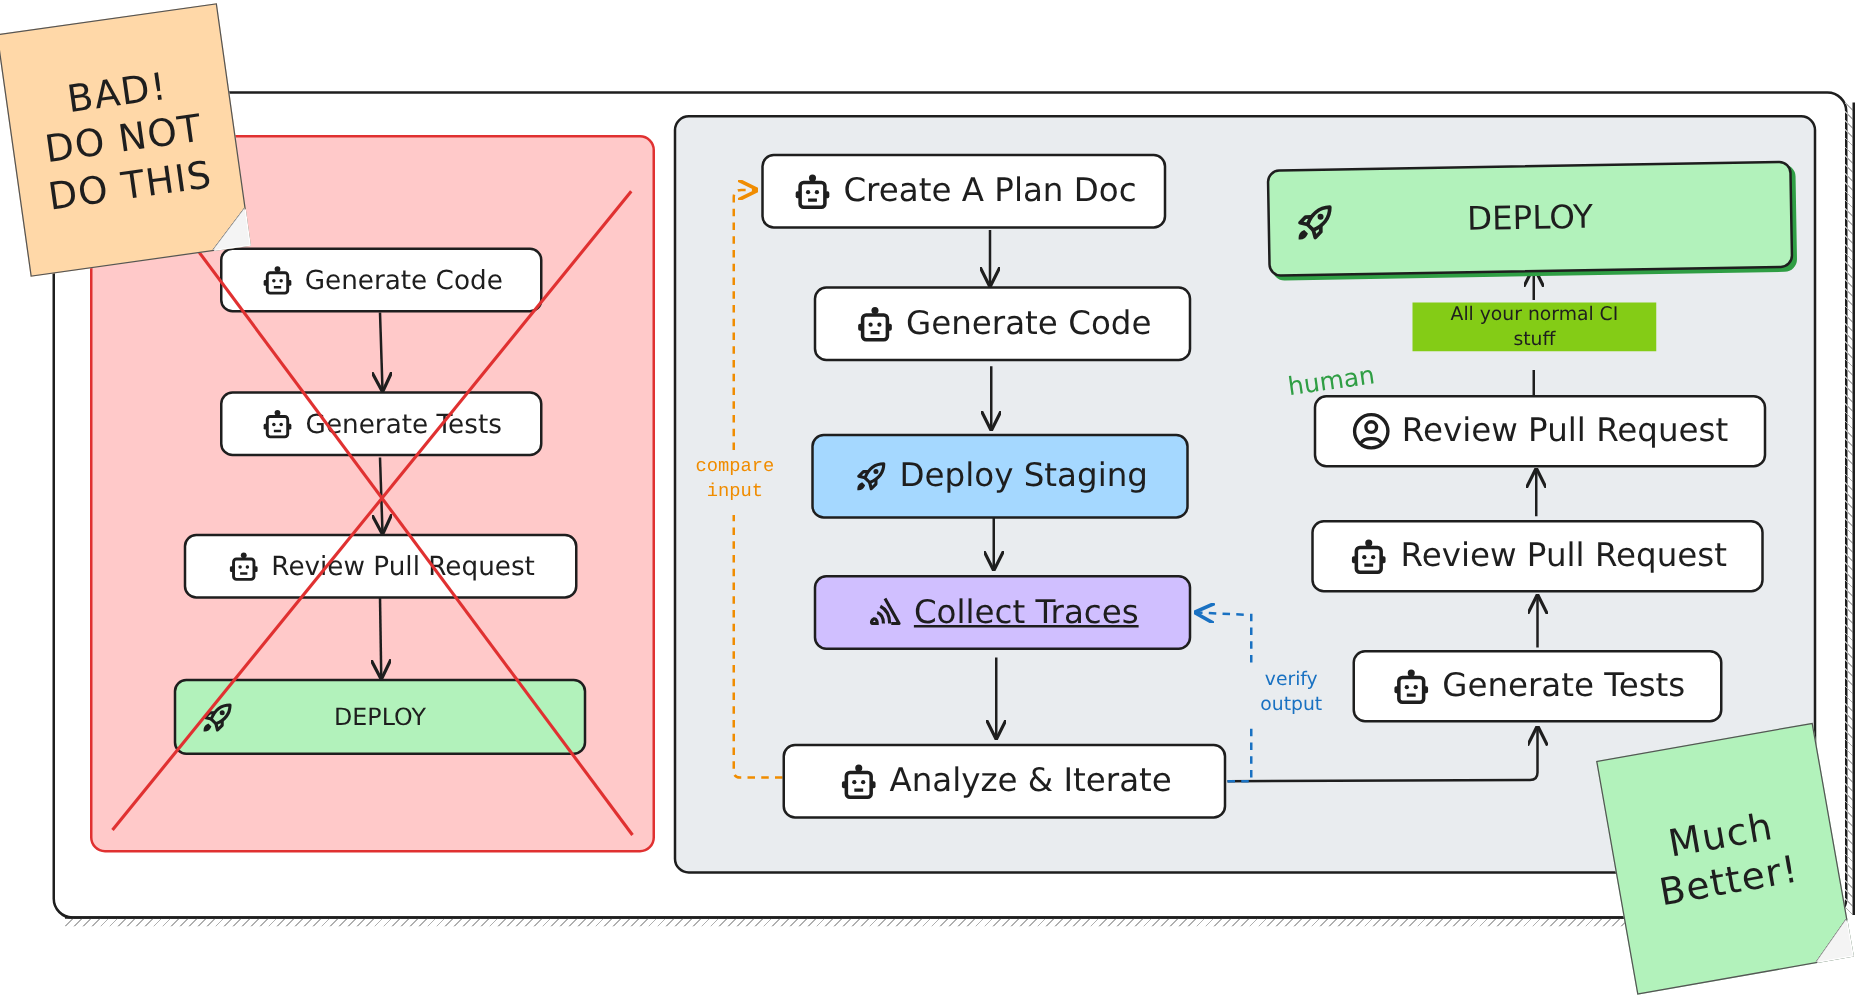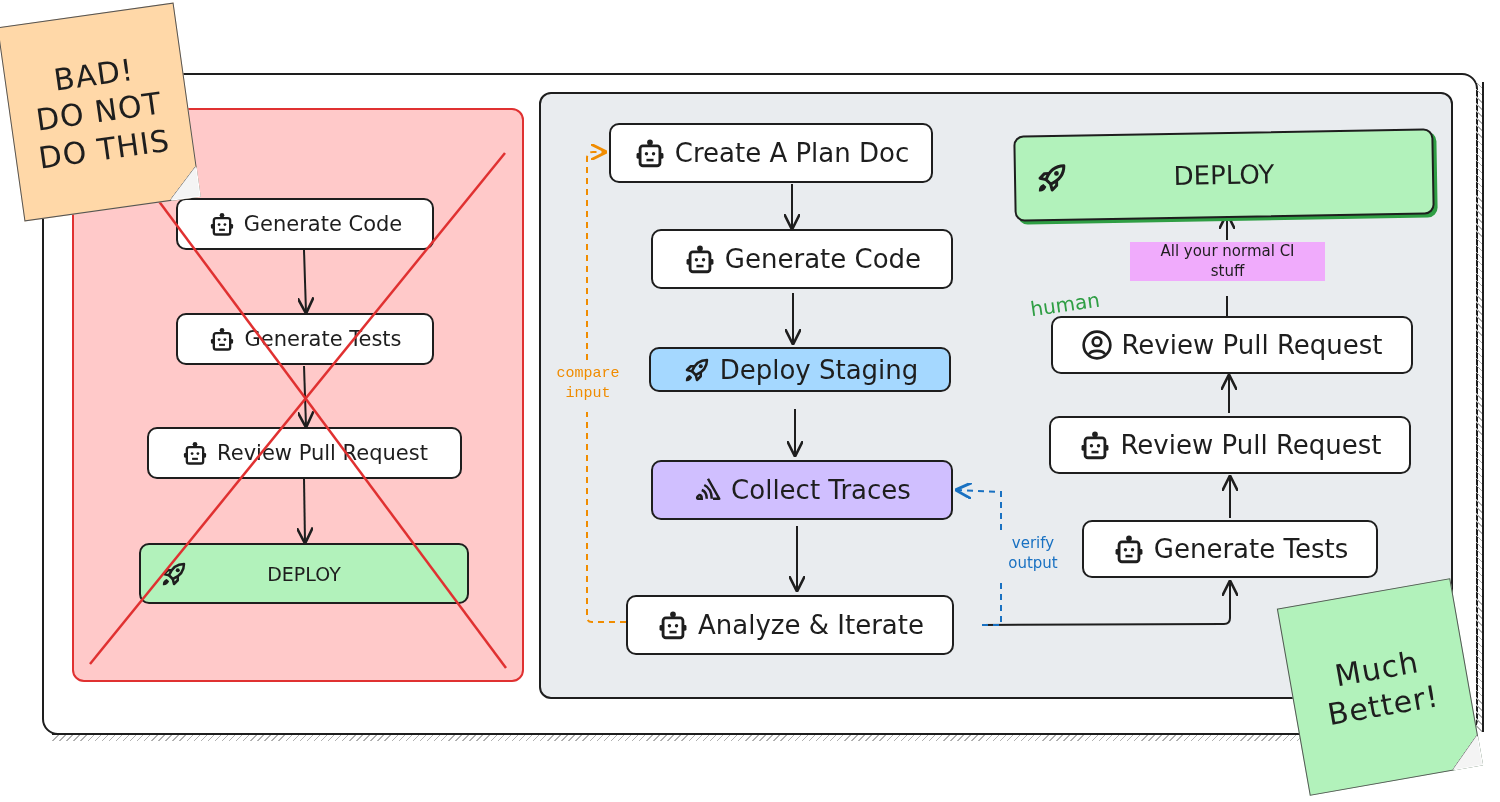--- a/index.html
+++ b/index.html
@@ -171,37 +171,37 @@
   <span class="lbl">Create A Plan Doc</span>
 </div>
 <div class="node big" style="left:651px;top:229px;width:302px;height:60px;">
   <span class="icon">
       <svg width="34" height="34">
         <use href="#robot"></use>
       </svg>
     </span>
   <span class="lbl">Generate Code</span>
 </div>
-<div class="node big blue" style="left:649px;top:347px;width:302px;height:45px;">
+<div class="node big blue" style="left:649px;top:347px;width:302px;height:68px;">
   <span class="icon">
       <svg width="30" height="30">
         <use href="#rocket"></use>
       </svg>
     </span>
   <span class="lbl">Deploy Staging</span>
 </div>
-<div class="node big purple" style="left:651px;top:460px;width:302px;height:60px;">
+<div class="node big purple" style="left:651px;top:460px;width:302px;height:60px;text-decoration:underline;">
   <span class="icon">
       <svg width="30" height="30">
         <use href="#traces"></use>
       </svg>
     </span>
   <span class="lbl">Collect Traces</span>
 </div>
-<div class="node big" style="left:626px;top:595px;width:328px;height:60px;">
+<div class="node big" style="left:626px;top:595px;width:355px;height:60px;">
   <span class="icon">
       <svg width="34" height="34">
         <use href="#robot"></use>
       </svg>
     </span>
   <span class="lbl">Analyze &amp; Iterate</span>
 </div>
 <div class="node big" style="left:1082px;top:520px;width:296px;height:58px;">
   <span class="icon">
       <svg width="34" height="34">
@@ -232,21 +232,21 @@
         <use href="#rocket"></use>
       </svg>
     </span>
   <span class="lbl">DEPLOY</span>
 </div>
 
 <div class="note" style="left:543px;top:364px;width:90px;color:#f08c00;white-space:pre-line;background:#e9ecef;font-family:Liberation Mono, monospace;">compare
 input</div>
 <div class="note" style="left:994px;top:534px;width:78px;color:#1971c2;white-space:pre-line;background:#e9ecef;">verify
 output</div>
-<div class="note" style="left:1130px;top:242px;width:195px;color:#1e1e1e;white-space:pre-line;background:#f0abfc;">All your normal CI
+<div class="note" style="left:1130px;top:242px;width:195px;color:#1e1e1e;white-space:pre-line;background:#84cc16;">All your normal CI
 stuff</div>
 <div class="note" style="left:1030px;top:290px;width:90px;font-size:20px;color:#2f9e44;transform:rotate(-8deg);text-align:left;">human</div>
 
 <div class="sticky sticky-bad">
   <span style="white-space:pre-line">BAD!
 DO NOT
 DO THIS</span>
   <div class="curl"></div>
   <div class="curl-fold"></div>
 </div>

